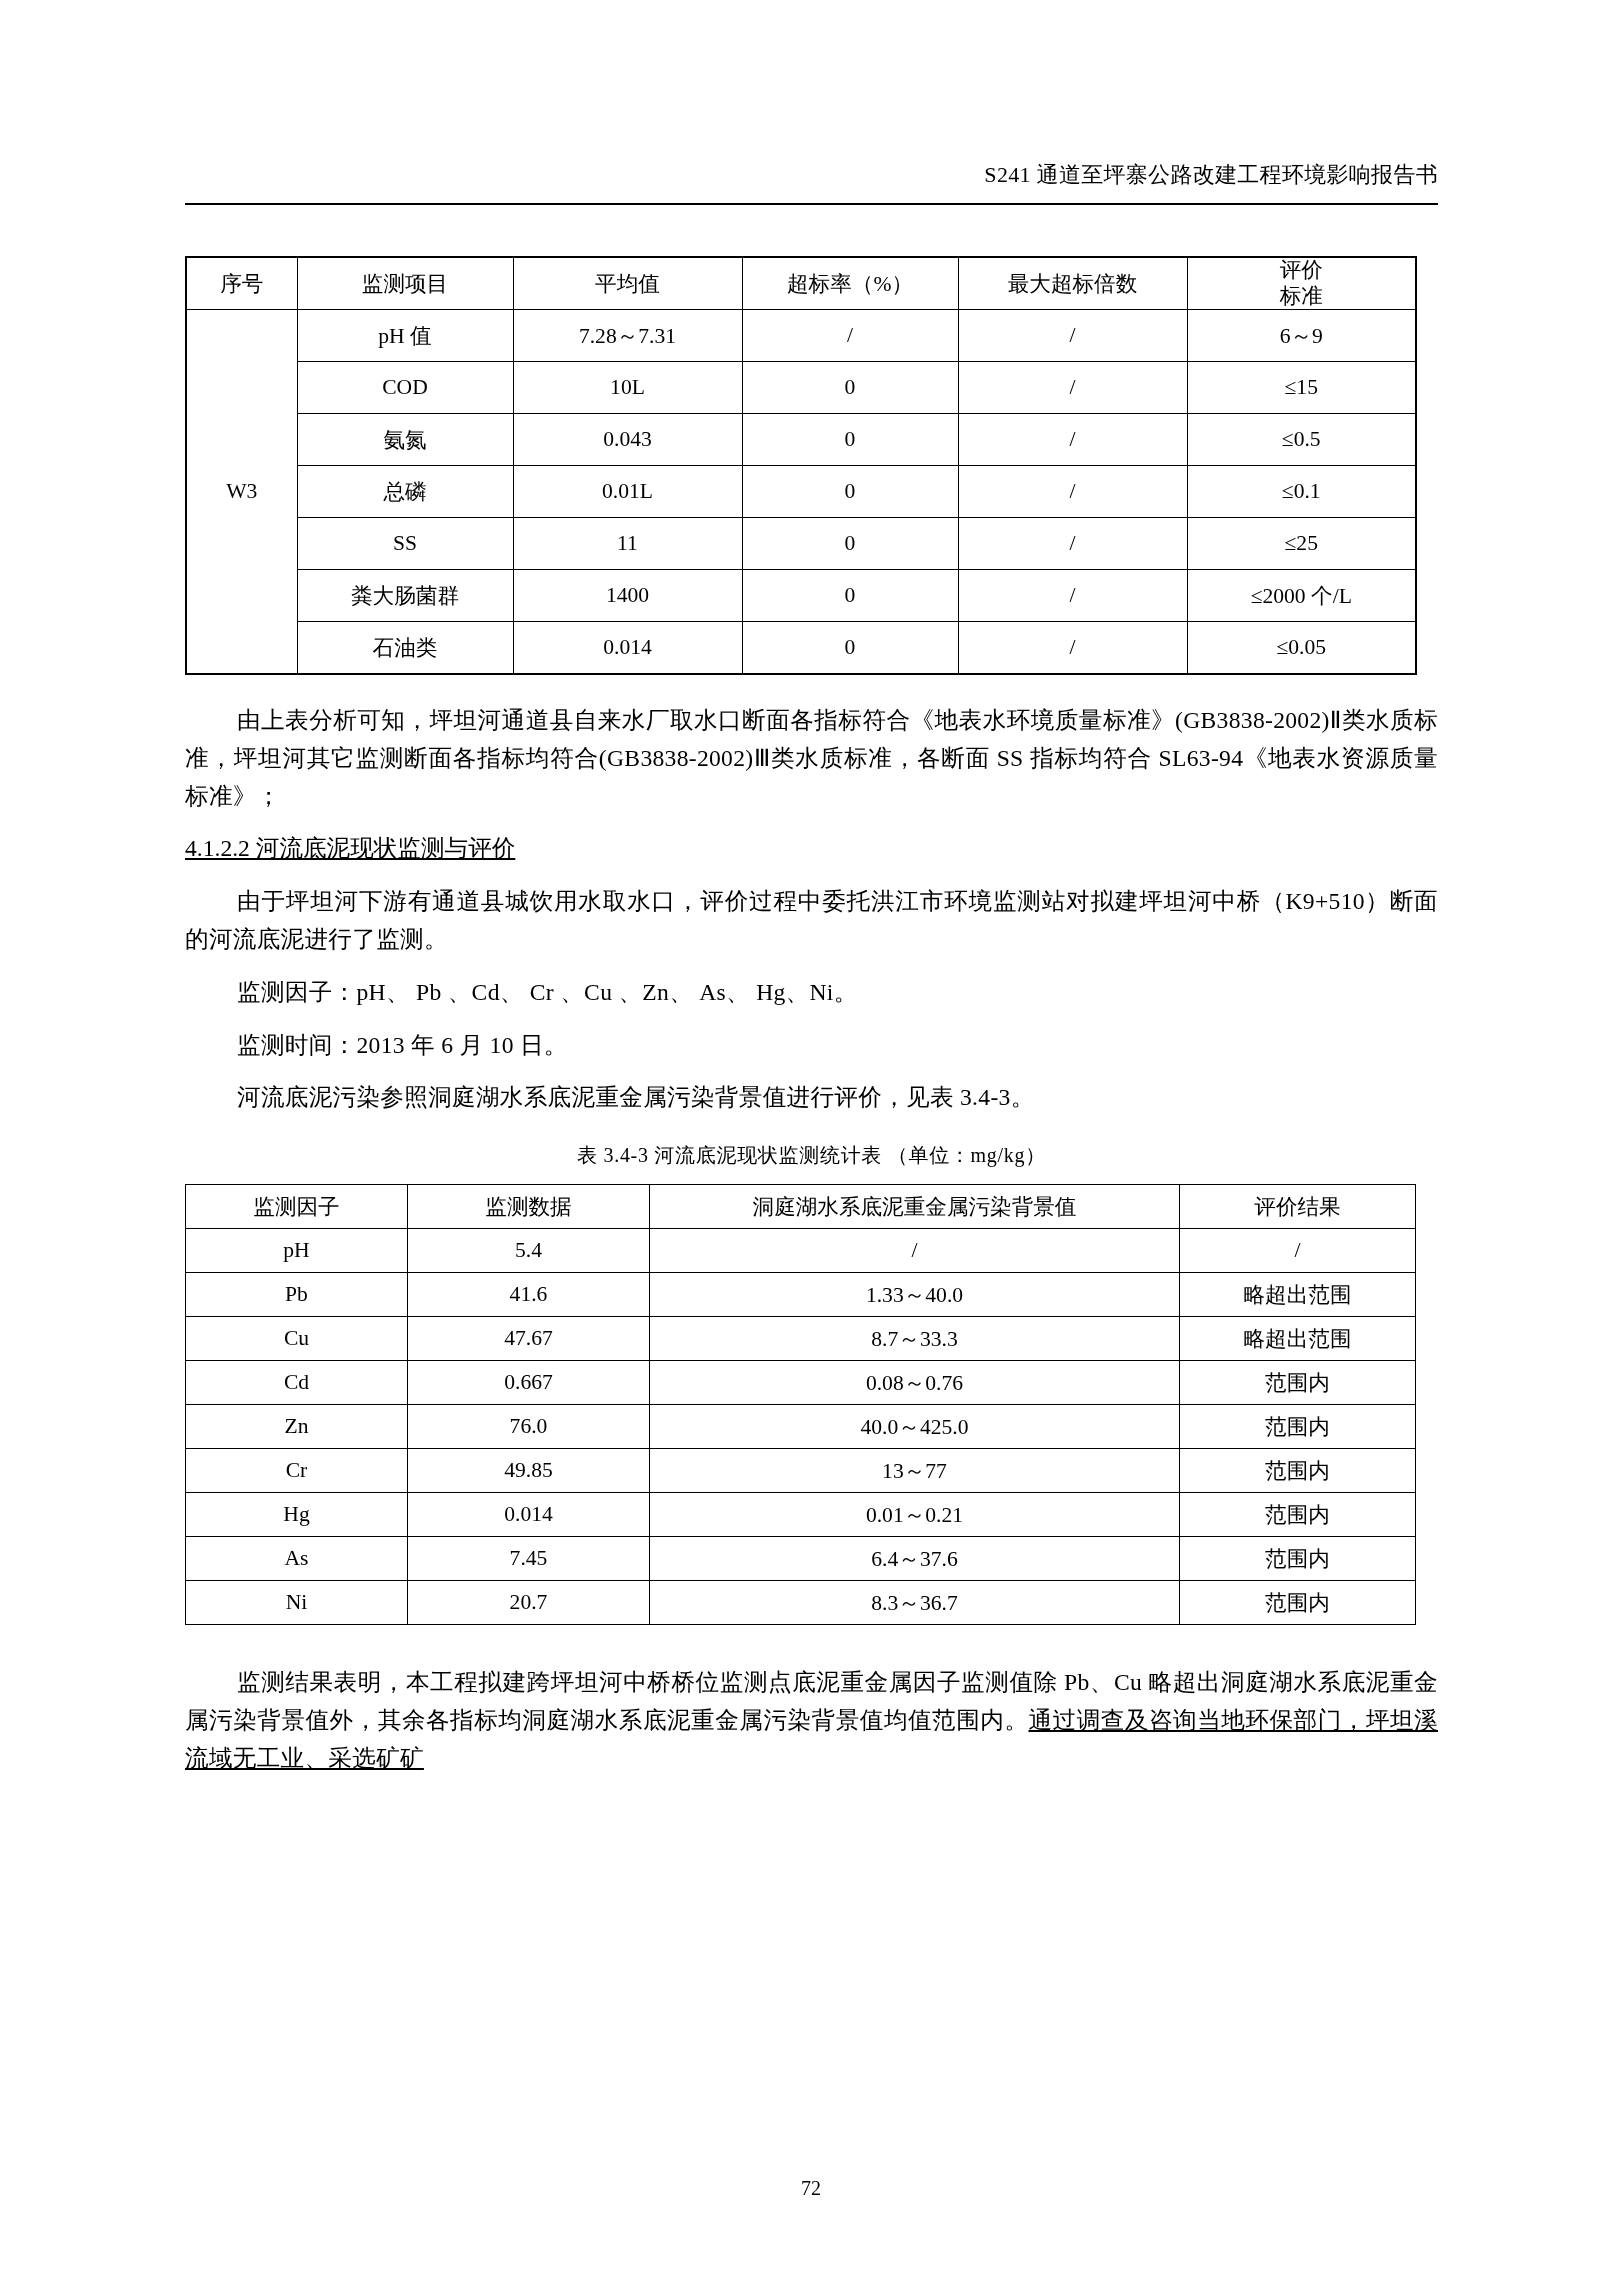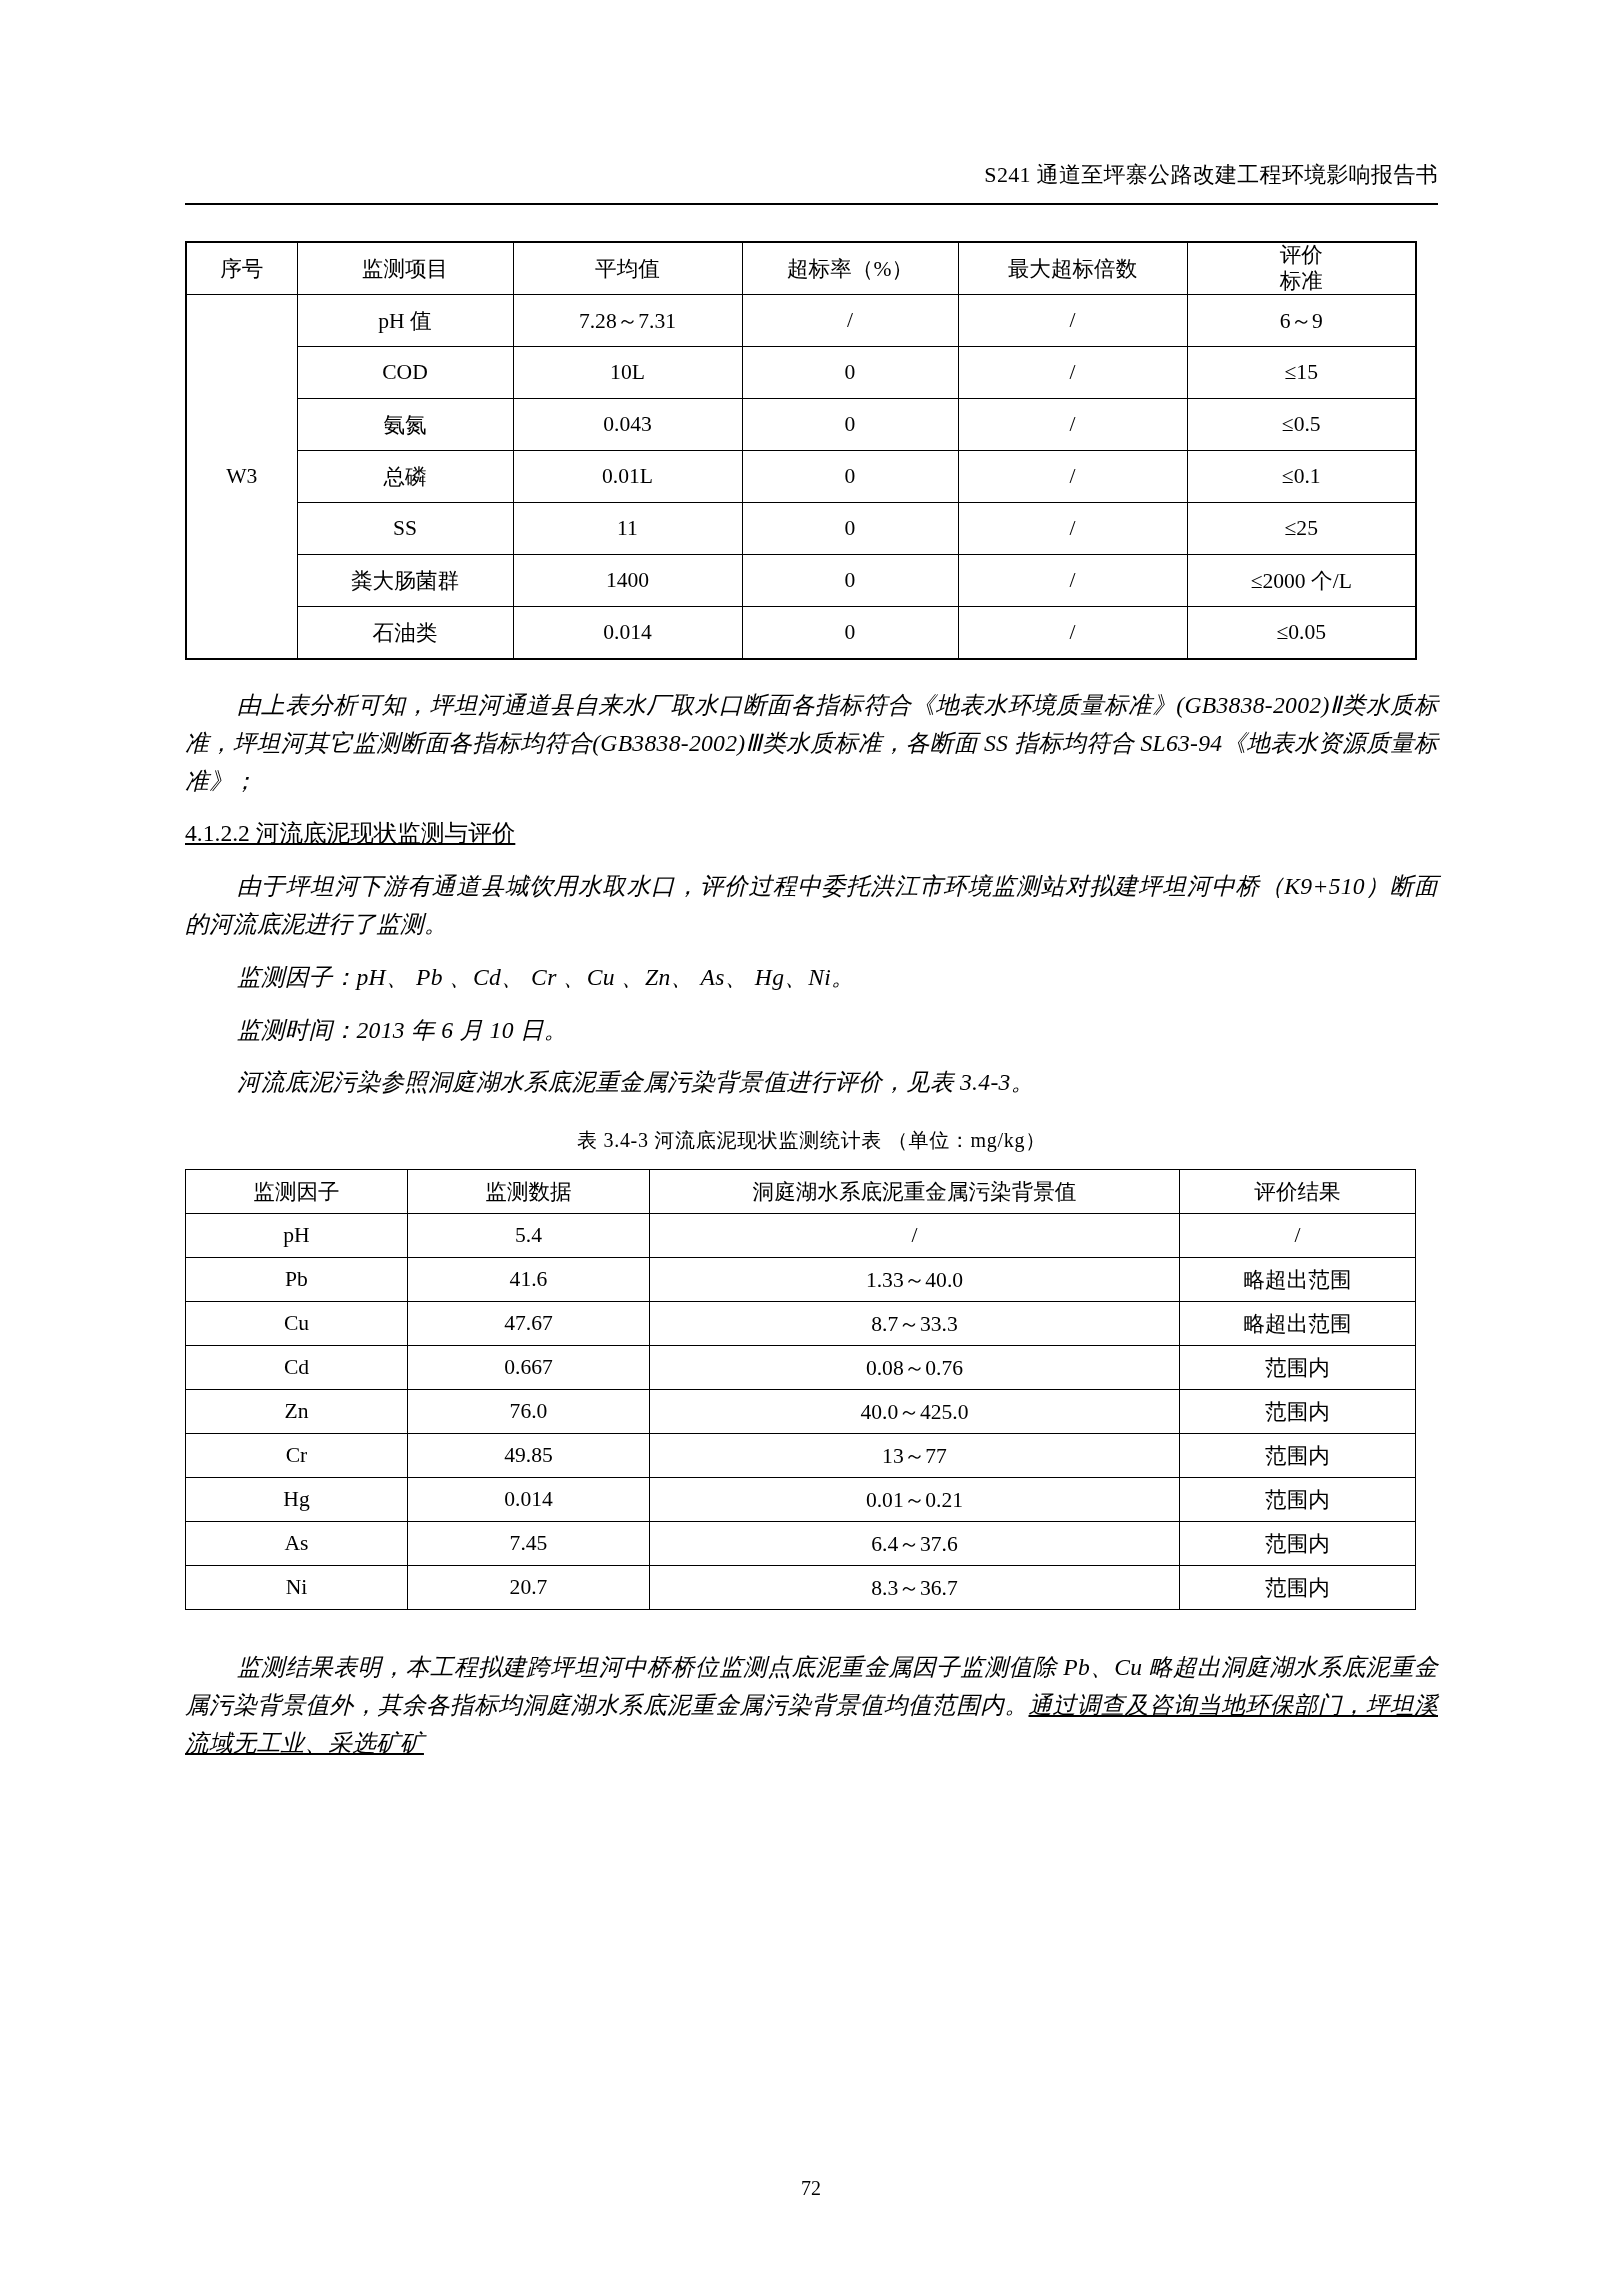--- a/index.html
+++ b/index.html
@@ -35,21 +35,21 @@
   .header-rule {
     position: absolute;
     top: 171px;
     left: 185px;
     width: 1253px;
     height: 2px;
     background: #000;
   }
   .content {
     position: absolute;
-    top: 209px;
+    top: 224px;
     left: 185px;
     width: 1253px;
   }
 
   
   table.doc-table {
     border-collapse: collapse;
     width: 1230px;
     margin: 0;
     table-layout: fixed;
@@ -75,21 +75,20 @@
   }
 
   
   p.body {
     font-size: 23.6px;
     line-height: 1.62;
     margin: 0;
     text-align: justify;
     text-justify: inter-ideograph;
     letter-spacing: 0.3px;
-    font-style: italic;
   }
   p.indent {
     text-indent: 52px;
   }
   .sec-head {
     font-size: 23.6px;
     line-height: 1.6;
     margin: 0;
     text-decoration: underline;
   }

